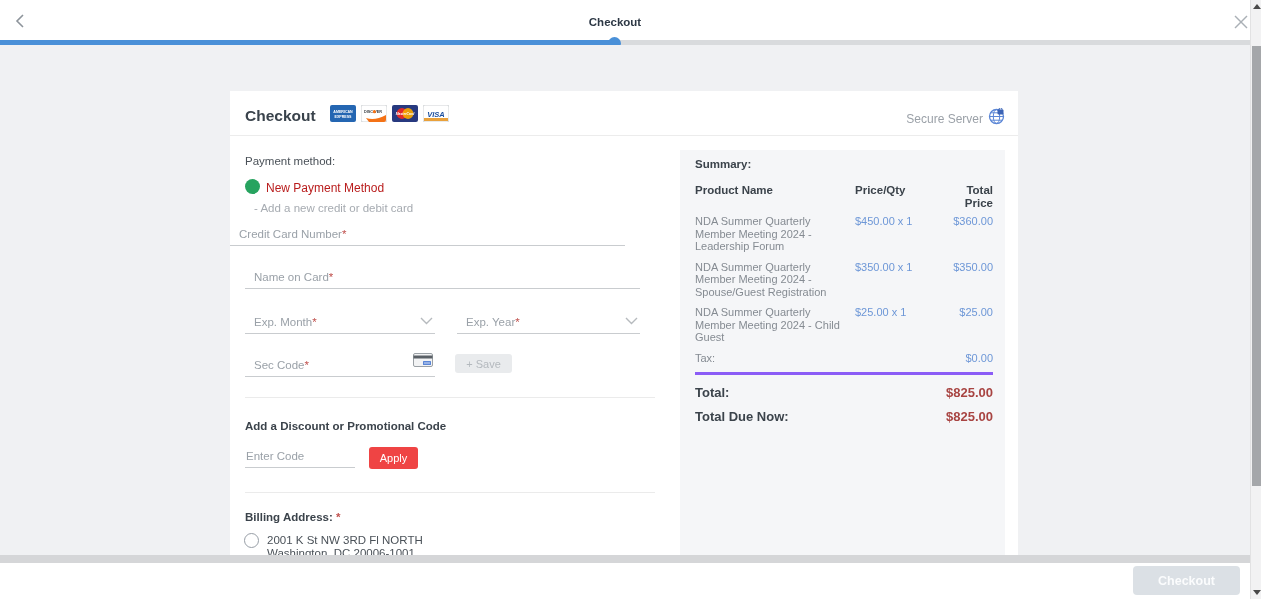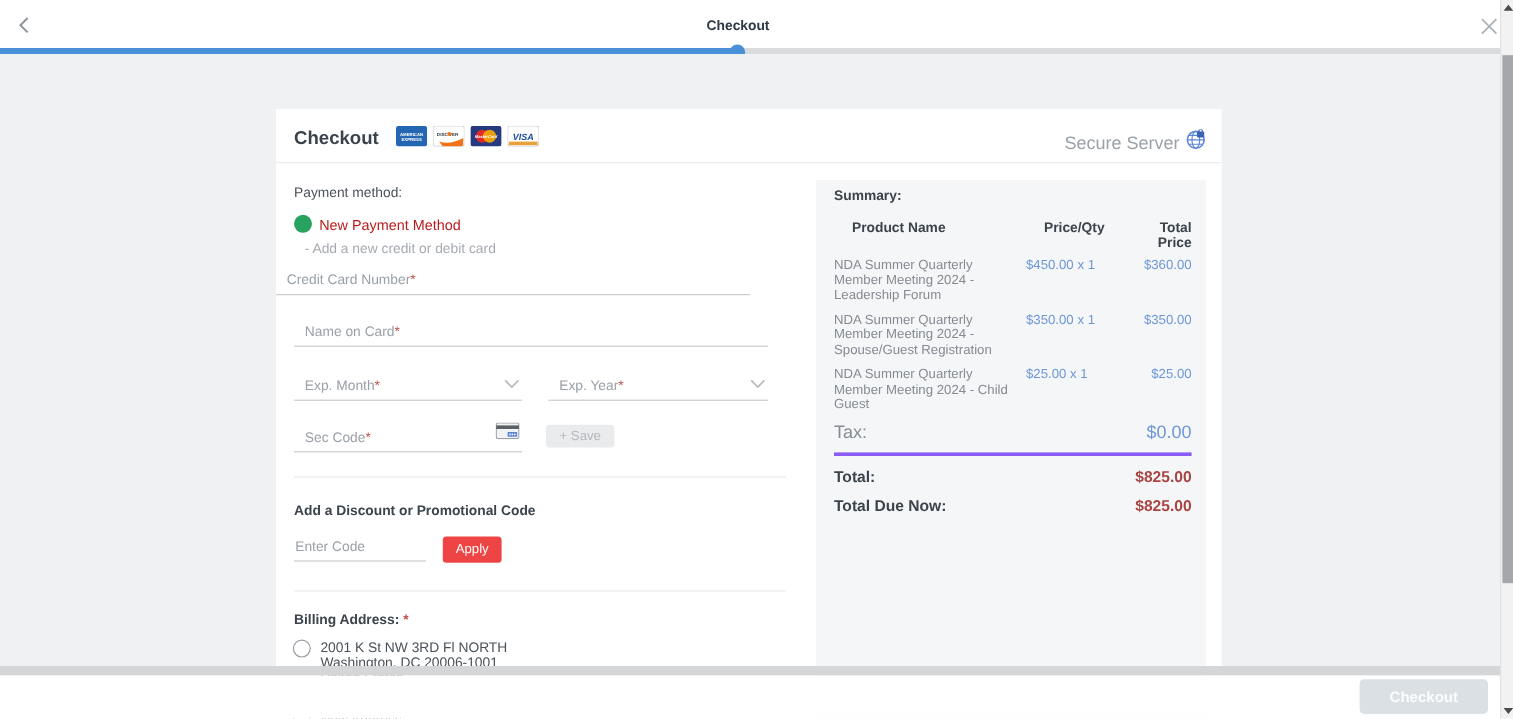--- a/index.html
+++ b/index.html
@@ -20,21 +20,21 @@
   .pdot   { position:absolute; top:37px; left:608px; width:13px; height:13px; border-radius:50%; background:#4a90d8; }
 
   
   .content { position:absolute; top:45px; left:0; width:1250px; height:510px; background:#f0f1f3; }
   .card { position:absolute; top:46px; left:230px; width:788px; height:509px; background:#fff; overflow:hidden; }
 
   .heading-row { position:absolute; left:15px; top:14px; display:flex; align-items:center; gap:14px; }
   .page-heading { font-size:15.5px; font-weight:bold; color:#3a434c; }
   .cards-row { display:flex; gap:5px; align-items:center; }
   .secure { position:absolute; right:13px; top:17px; display:flex; align-items:center; gap:5px; }
-  .secure-label { font-size:15px; color:#9ba1a8; }
+  .secure-label { font-size:12px; color:#9ba1a8; }
   .divider-top { position:absolute; left:0; top:44px; width:100%; border-bottom:1px solid #ececec; }
 
   .section-label { position:absolute; font-size:11.5px; color:#4a5158; }
   .bold { font-weight:bold; color:#3b434b; }
   .radio-on { position:absolute; width:15px; height:15px; border-radius:50%; background:#27a35f; }
   .radio-off { position:absolute; width:15px; height:15px; border-radius:50%; background:#fff; border:1.5px solid #979ea6; }
   .radio-label { position:absolute; font-size:12px; color:#b91c1c; }
   .subnote { position:absolute; font-size:11.5px; color:#a6abb1; }
 
   .field { position:absolute; display:flex; align-items:flex-end; justify-content:space-between;
@@ -51,25 +51,25 @@
   .addr-lines { position:absolute; left:37px; font-size:11.5px; color:#4a5158; line-height:12.5px; }
 
   
   .summary { position:absolute; left:450px; top:59px; width:325px; height:450px; background:#f5f6f8;
              padding:8px 12px 0 15px; }
   .summary-heading { font-size:11.5px; font-weight:bold; color:#3b434b; margin-bottom:14px; }
   .srow { display:grid; grid-template-columns:150px 85px 1fr; column-gap:10px; font-size:11px;
           line-height:12.5px; margin-bottom:8px; }
   .srow.head { font-weight:bold; color:#3b434b; font-size:11.5px; margin-bottom:6px; }
   .sname { color:#858b92; }
-  .srow.head .sname, .srow.head .sqty { color:#3b434b;margin-left:15px; }
+  .srow.head .sname, .srow.head .sqty { color:#3b434b; }
   .sqty { color:#6d97d7; }
   .stotal { text-align:right; color:#6d97d7; }
   .srow.head .stotal { color:#3b434b; }
-  .taxrow { display:flex; justify-content:space-between; font-size:15px; color:#858b92; margin:4px 0 6px; }
+  .taxrow { display:flex; justify-content:space-between; font-size:11px; color:#858b92; margin:4px 0 6px; }
   .taxval { color:#6d97d7; }
   .totrow { display:flex; justify-content:space-between; font-size:13px; font-weight:bold;
             border-top:3px solid #8b5cf6; padding-top:10px; margin-top:8px; color:#3b434b; }
   .totrow.due { border-top:none; padding-top:0; margin-top:9px; }
   .totval { color:#a84442; }
 
   
   .bottomstrip { position:absolute; top:555px; left:0; width:1250px; height:8px; background:#d5d6d8; }
   .footer { position:absolute; top:563px; left:0; width:1250px; height:36px; background:#fff; }
   .checkout-btn { position:absolute; left:1133px; top:3px; width:107px; height:29px; background:#dbe0e5;

